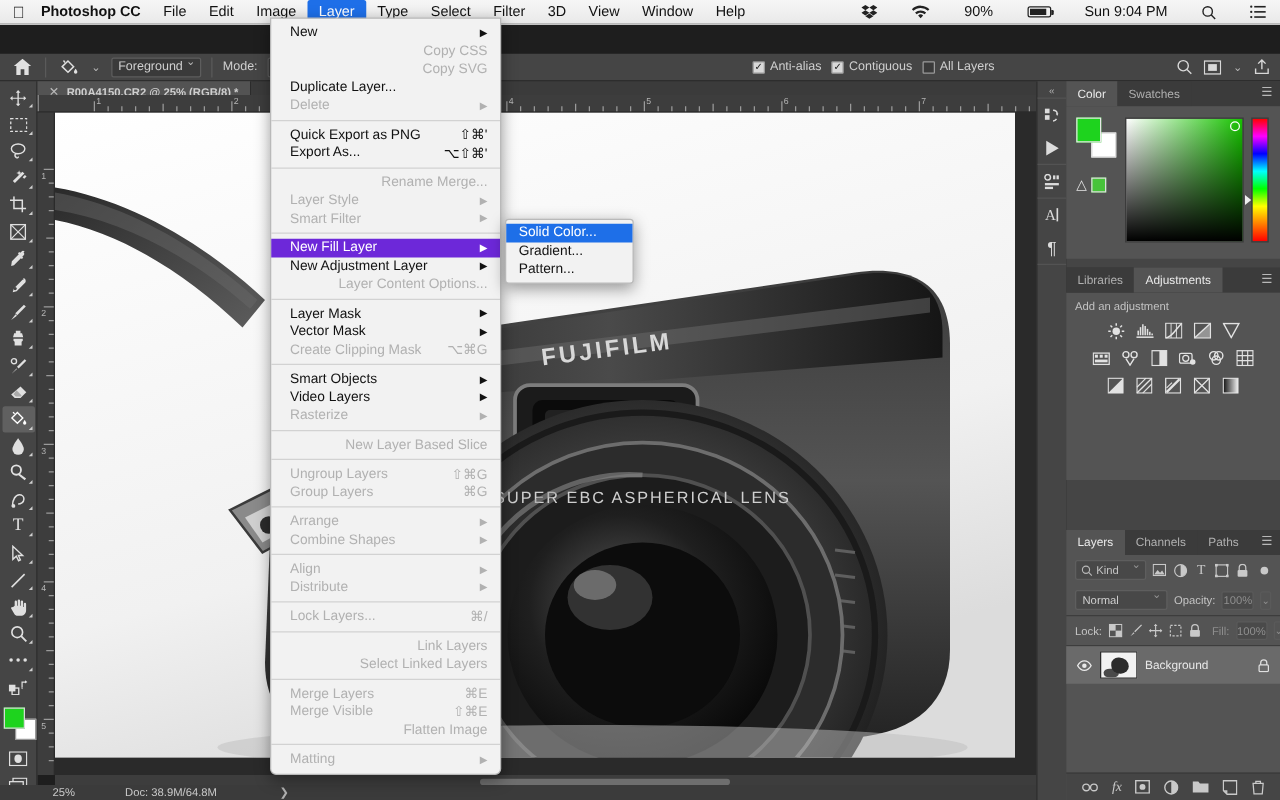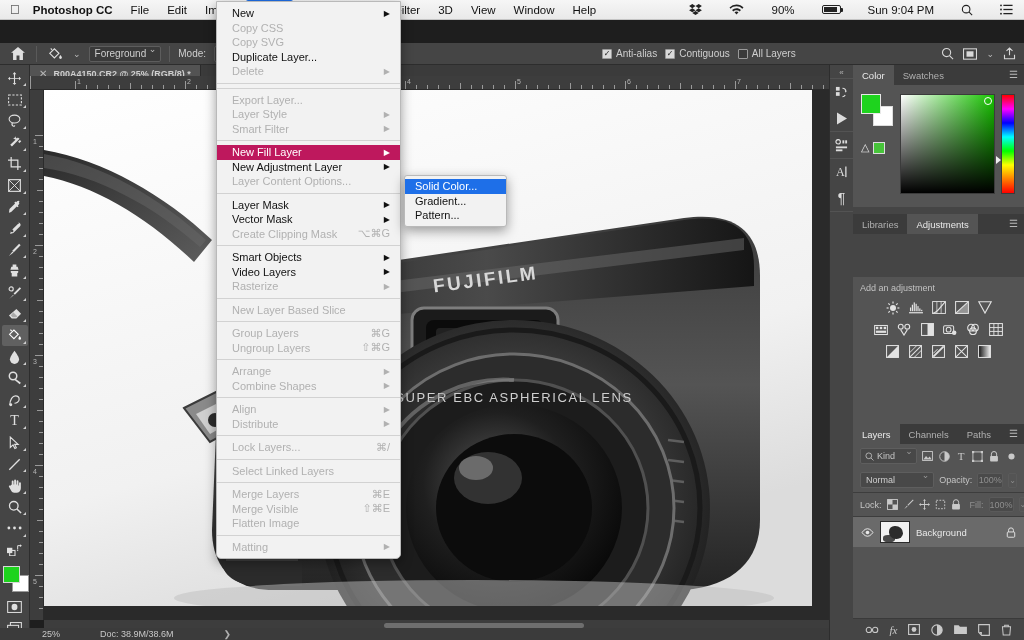--- a/index.html
+++ b/index.html
@@ -183,21 +183,21 @@
   .cp-hue {
     position: absolute; left: 148px; top: 9px; width: 14px; height: 100px;
     background: linear-gradient(to bottom, #ff0000, #ff00ff, #0000ff, #00ffff, #00ff00, #ffff00, #ff7f00, #ff0000);
     border: 1px solid #3b3b3b;
   }
   .cp-hue .mk {
     position: absolute; left: -6px; top: 62%;
     border-top: 4px solid transparent; border-bottom: 4px solid transparent; border-left: 5px solid #eee;
   }
 
-  .adjpanel { padding: 6px 7px 10px; margin-top: 43px; }
+  .adjpanel { padding: 6px 7px 10px; }
   .adj-label { font-size: 9px; color: #c2c2c2; margin-bottom: 7px; }
   .adj-row { display: flex; justify-content: center; gap: 7px; margin-bottom: 7px; }
   .adj-ic {
     width: 16px; height: 15px; display: flex; align-items: center; justify-content: center;
     color: #e2e2e2; font-size: 11px; line-height: 1;
   }
   .lp-row { display: flex; align-items: center; gap: 5px; padding: 4px 7px; font-size: 9px; color: #c4c4c4; }
   .lp-search {
     background: #484848; border: 1px solid #5e5e5e; border-radius: 2px; height: 16px;
     display: flex; align-items: center; gap: 3px; padding: 0 4px; width: 66px; position: relative;
@@ -227,31 +227,31 @@
   .layer-thumb .blob2 { position: absolute; left: 2px; top: 13px; width: 12px; height: 7px; background: #4a4a4a; border-radius: 40%; }
   .lp-footer {
     position: absolute; left: 0; bottom: 0; width: 171px; height: 22px;
     background: #454545; border-top: 1px solid #3a3a3a;
     display: flex; align-items: center; justify-content: center; gap: 11px;
     color: #c9c9c9; font-size: 11px;
   }
 
   
   .menu {
-    position: absolute; left: 216px; top: 1px; width: 185px;
+    position: absolute; left: 216px; top: 14px; width: 185px;
     background: #f2f2f2; border: 1px solid #b9b9b9; border-radius: 0 0 5px 5px;
     box-shadow: 0 4px 12px rgba(0,0,0,.38);
     padding: 4px 0; z-index: 80; font-size: 11px; color: #111;
   }
   .menu .it {
     display: flex; align-items: center; height: 14.5px; padding: 0 10px 0 15px; position: relative;
     white-space: nowrap;
   }
-  .menu .it.dis { color: #b1b1b1; }
-  .menu .it.hl { background: #be185d; color: #fff; }
+  .menu .it.dis { color: #b1b1b1; justify-content: flex-end; }
+  .menu .it.hl { background: #6d28d9; color: #fff; }
   .menu .it .sc { margin-left: auto; padding-left: 20px; font-size: 11px; }
   .menu .it .ar { margin-left: auto; font-size: 8px; padding-left: 16px; }
   .menu .it.hl .ar, .menu .it.hl .sc { color: #fff; }
   .menu .hr { height: 1px; background: #d2d2d2; margin: 4px 0; }
 
   .submenu {
     position: absolute; left: 404px; top: 175px; width: 103px;
     background: #f2f2f2; border: 1px solid #b9b9b9; border-radius: 3px;
     box-shadow: 0 4px 12px rgba(0,0,0,.38);
     padding: 3px 0; z-index: 90; font-size: 11px; color: #111;
@@ -784,21 +784,21 @@
       </svg>
     </div>
   </div>
 
   <div class="hscroll">
       <i></i>
     </div>
 
   <div class="statusbar">
     <span class="z">25%</span>
-    <span class="d">Doc: 38.9M/38.6M</span>
+    <span class="d">Doc: 38.9M/64.8M</span>
     <span class="arw">❯</span>
   </div>
 
   <div class="minidock">
     <div class="collapse">«</div>
     <div class="grp"></div>
     <div class="di">
       <svg width="13" height="13" viewBox="0 0 14 14">
           <rect x="1" y="1" width="4" height="4" fill="#dcdcdc"></rect>
           <rect x="1" y="6.6" width="4" height="4" fill="#dcdcdc"></rect>
@@ -1196,23 +1196,31 @@
         <span>Copy SVG</span>
       </div>
     <div class="it">
         <span>Duplicate Layer...</span>
       </div>
     <div class="it dis">
         <span>Delete</span>
         <span class="ar">▶</span>
       </div>
     <div class="hr"></div>
+    <div class="it">
+        <span>Quick Export as PNG</span>
+        <span class="sc">⇧⌘'</span>
+      </div>
+    <div class="it">
+        <span>Export As...</span>
+        <span class="sc">⌥⇧⌘'</span>
+      </div>
     <div class="hr"></div>
     <div class="it dis">
-        <span>Export Layer...</span>
+        <span>Rename Merge...</span>
       </div>
     <div class="it dis">
         <span>Layer Style</span>
         <span class="ar">▶</span>
       </div>
     <div class="it dis">
         <span>Smart Filter</span>
         <span class="ar">▶</span>
       </div>
     <div class="hr"></div>
@@ -1252,27 +1260,27 @@
     <div class="it dis">
         <span>Rasterize</span>
         <span class="ar">▶</span>
       </div>
     <div class="hr"></div>
     <div class="it dis">
         <span>New Layer Based Slice</span>
       </div>
     <div class="hr"></div>
     <div class="it dis">
+        <span>Ungroup Layers</span>
+        <span class="sc">⇧⌘G</span>
+      </div>
+    <div class="it dis">
         <span>Group Layers</span>
         <span class="sc">⌘G</span>
       </div>
-    <div class="it dis">
-        <span>Ungroup Layers</span>
-        <span class="sc">⇧⌘G</span>
-      </div>
     <div class="hr"></div>
     <div class="it dis">
         <span>Arrange</span>
         <span class="ar">▶</span>
       </div>
     <div class="it dis">
         <span>Combine Shapes</span>
         <span class="ar">▶</span>
       </div>
     <div class="hr"></div>
@@ -1283,20 +1291,23 @@
     <div class="it dis">
         <span>Distribute</span>
         <span class="ar">▶</span>
       </div>
     <div class="hr"></div>
     <div class="it dis">
         <span>Lock Layers...</span>
         <span class="sc">⌘/</span>
       </div>
     <div class="hr"></div>
+    <div class="it dis">
+        <span>Link Layers</span>
+      </div>
     <div class="it dis">
         <span>Select Linked Layers</span>
       </div>
     <div class="hr"></div>
     <div class="it dis">
         <span>Merge Layers</span>
         <span class="sc">⌘E</span>
       </div>
     <div class="it dis">
         <span>Merge Visible</span>

